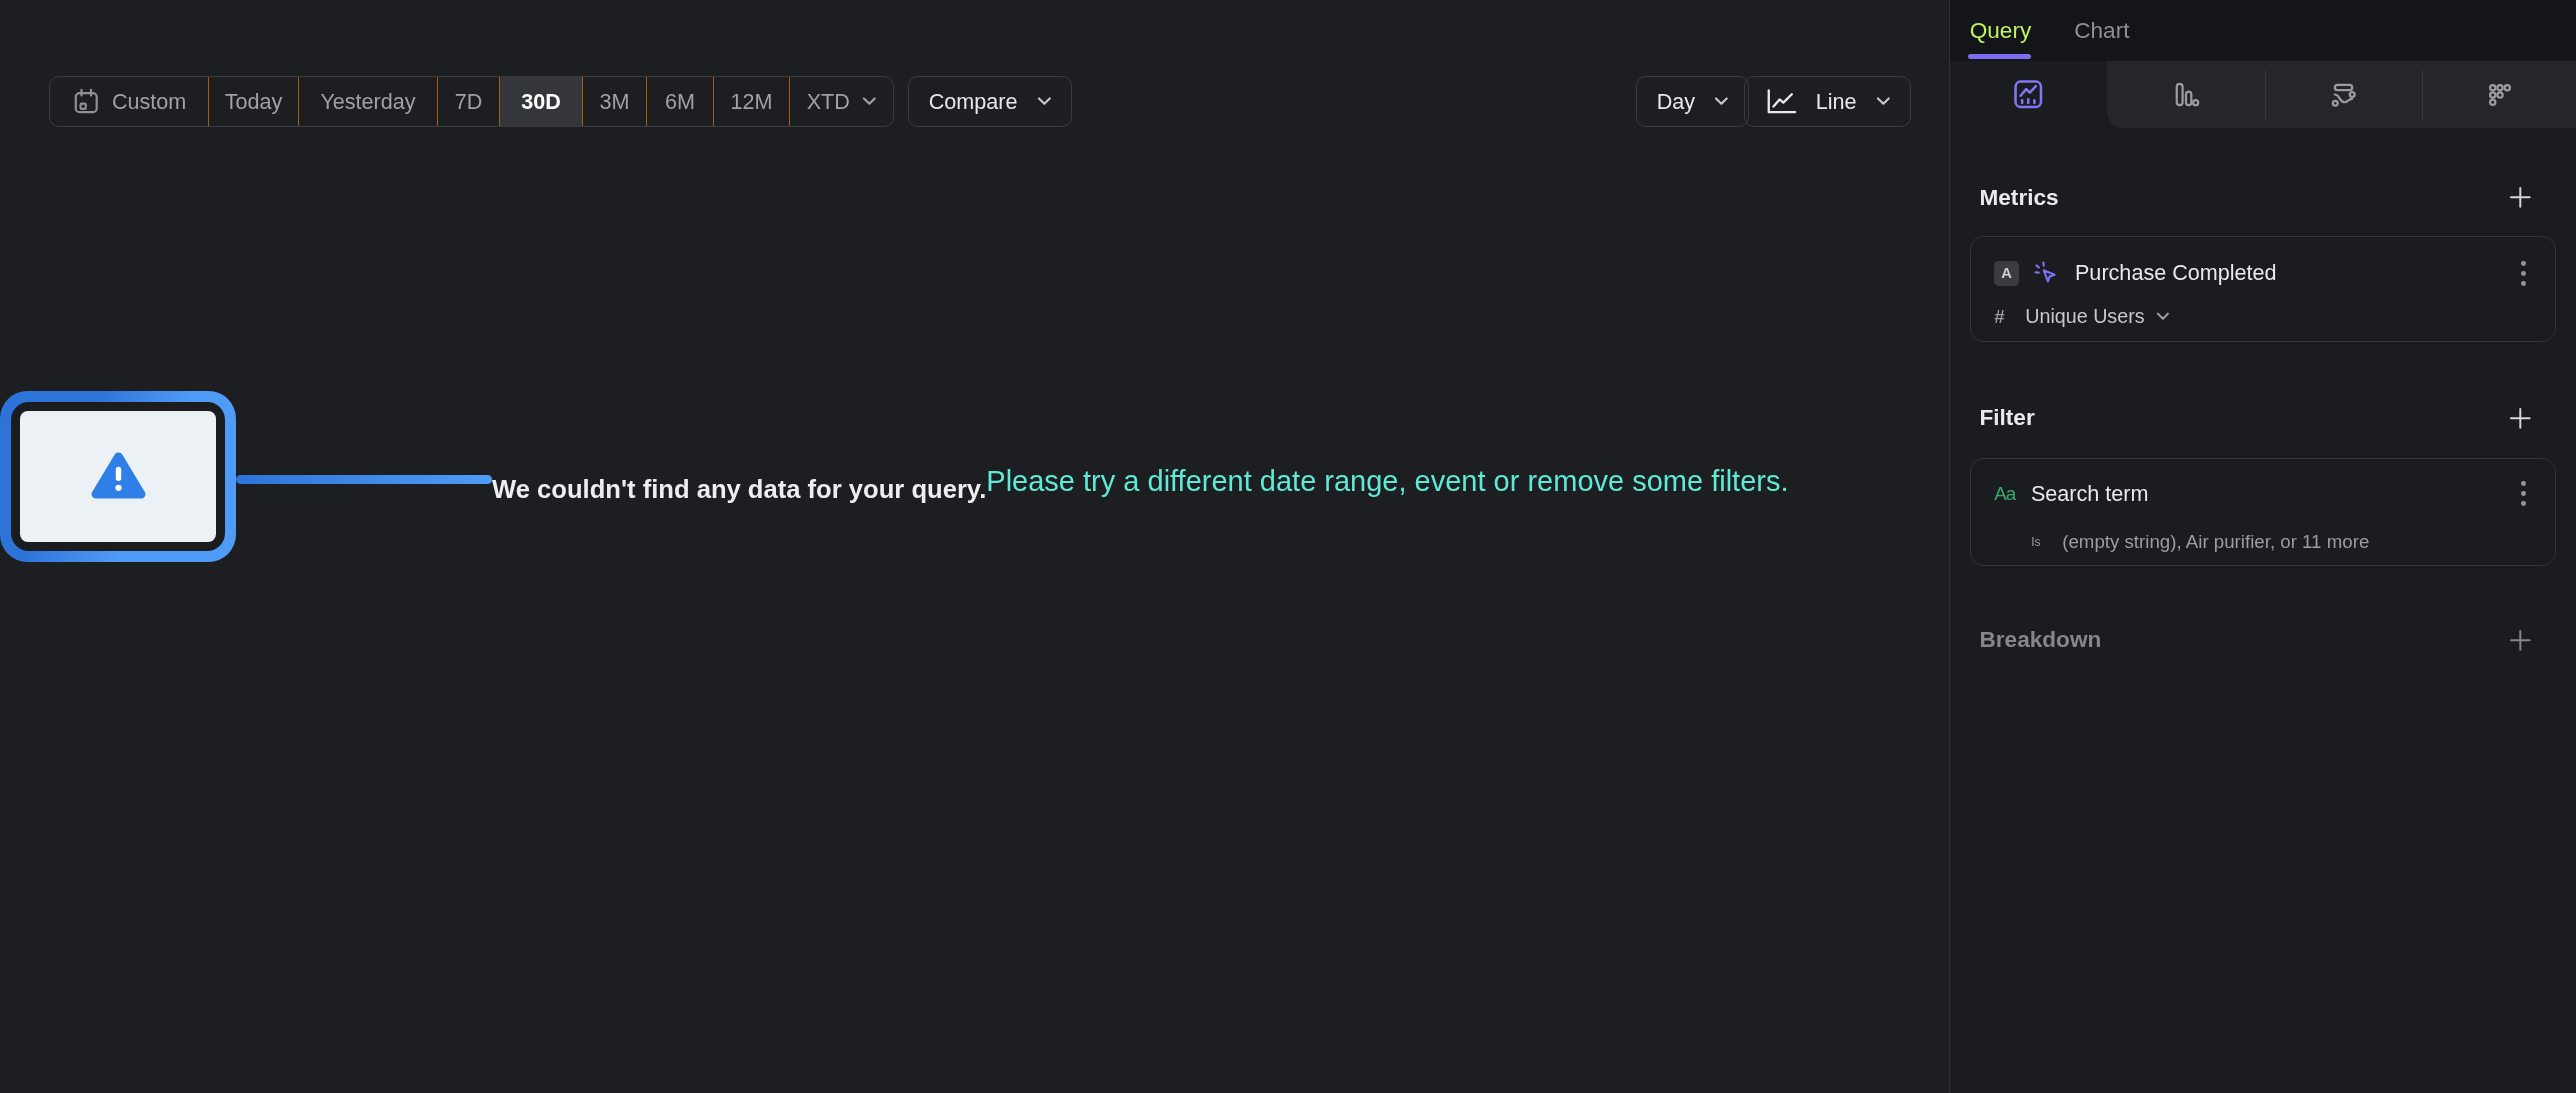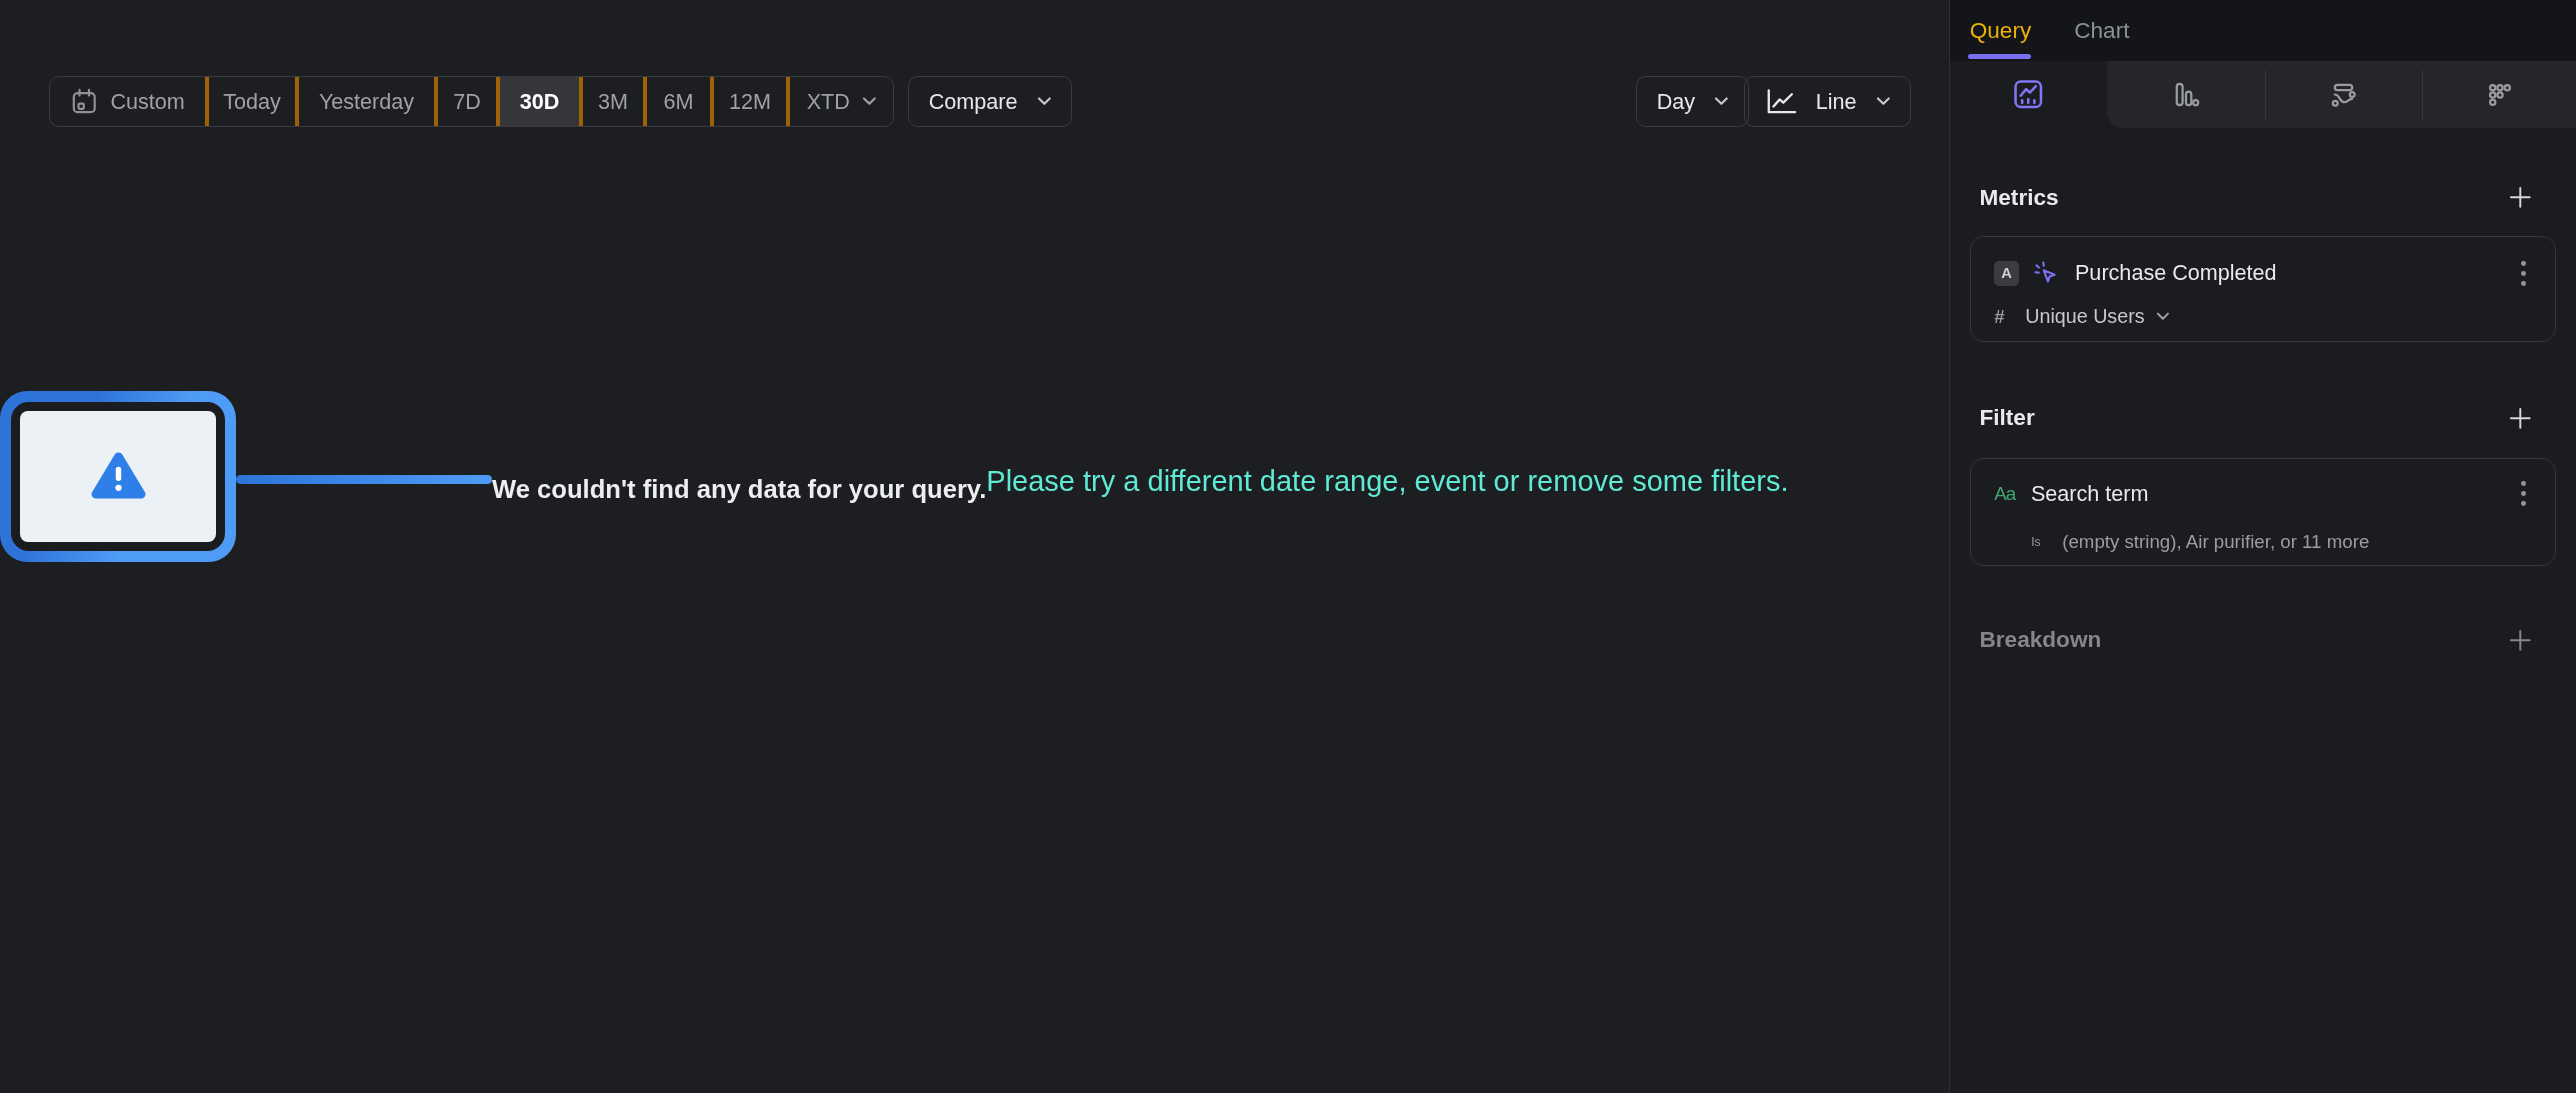--- a/index.html
+++ b/index.html
@@ -9,21 +9,21 @@
     -webkit-font-smoothing:antialiased;
   }
   
   .main{position:absolute;top:0;left:0;bottom:0;right:627px;}
   .seg-group{
     position:absolute;left:49px;top:76px;height:51px;box-sizing:border-box;
     display:flex;align-items:stretch;border:1.5px solid #3a3b40;border-radius:9.8px;overflow:hidden;
   }
   .seg{
     display:flex;align-items:center;justify-content:center;gap:11.8px;cursor:pointer;
-    color:#9fa1a6;font-size:21.6px;border-right:4px solid #a16207;box-sizing:border-box;white-space:nowrap;
+    color:#9fa1a6;font-size:21.6px;border-right:1px solid #a16207;box-sizing:border-box;white-space:nowrap;
   }
   .seg:last-child{border-right:none;}
   .seg.active{background:#34363c;color:#ffffff;font-weight:bold;}
   .btn{
     position:absolute;top:76px;height:51px;box-sizing:border-box;cursor:pointer;
     display:flex;align-items:center;gap:19px;padding:0 19.7px;
     border:1.5px solid #3a3b40;border-radius:9.8px;background:transparent;
     color:#e7e8ea;font-size:21.6px;white-space:nowrap;
   }
   .chev{flex:none;display:block;}
@@ -37,21 +37,21 @@
   .laptop-base{width:256px;height:9.8px;border-radius:4.9px;margin-top:5.9px;
     background:linear-gradient(90deg,#2e74d8,#4f9cf6);}
   .empty-title{margin-top:25.6px;font-size:25.6px;font-weight:bold;color:#eceef0;}
   .empty-subtitle{margin-top:9px;font-size:29px;color:#5eead4;}
   
   .sidebar{position:absolute;top:0;right:0;bottom:0;width:627px;box-sizing:border-box;
     background:#1b1c1f;border-left:1px solid #2d2e32;}
   .sb-header{height:61px;background:#141519;position:relative;display:flex;align-items:center;
     padding-left:19.7px;gap:43px;}
   .sb-tab{font-size:22.6px;cursor:pointer;}
-  .sb-tab.active{color:#eab308;}
+  .sb-tab.active{color:#bef264;}
   .sb-tab.inactive{color:#8d9095;}
   .sb-underline{position:absolute;left:17.7px;bottom:2px;width:63px;height:4.9px;border-radius:2.9px;background:#7a6ff0;}
   .icon-tabs{height:67px;position:relative;background:#1b1c1f;}
   .icon-tabs-raised{position:absolute;left:157px;right:0;top:0;bottom:0;background:#25262b;border-bottom-left-radius:15.7px;}
   .icon-cell{position:absolute;top:0;height:67px;width:157px;display:flex;align-items:center;justify-content:center;cursor:pointer;}
   .icon-sep{position:absolute;top:8.8px;bottom:8.8px;width:1px;background:#37383d;}
   .panel{position:absolute;top:128px;left:0;right:0;padding:0 19.7px;}
   .section-head{display:flex;align-items:center;justify-content:space-between;padding:0 23.6px 0 9.8px;height:29.5px;}
   .section-title{font-size:22.6px;font-weight:bold;color:#e9eaec;}
   .section-head.dim .section-title{color:#85878d;}

